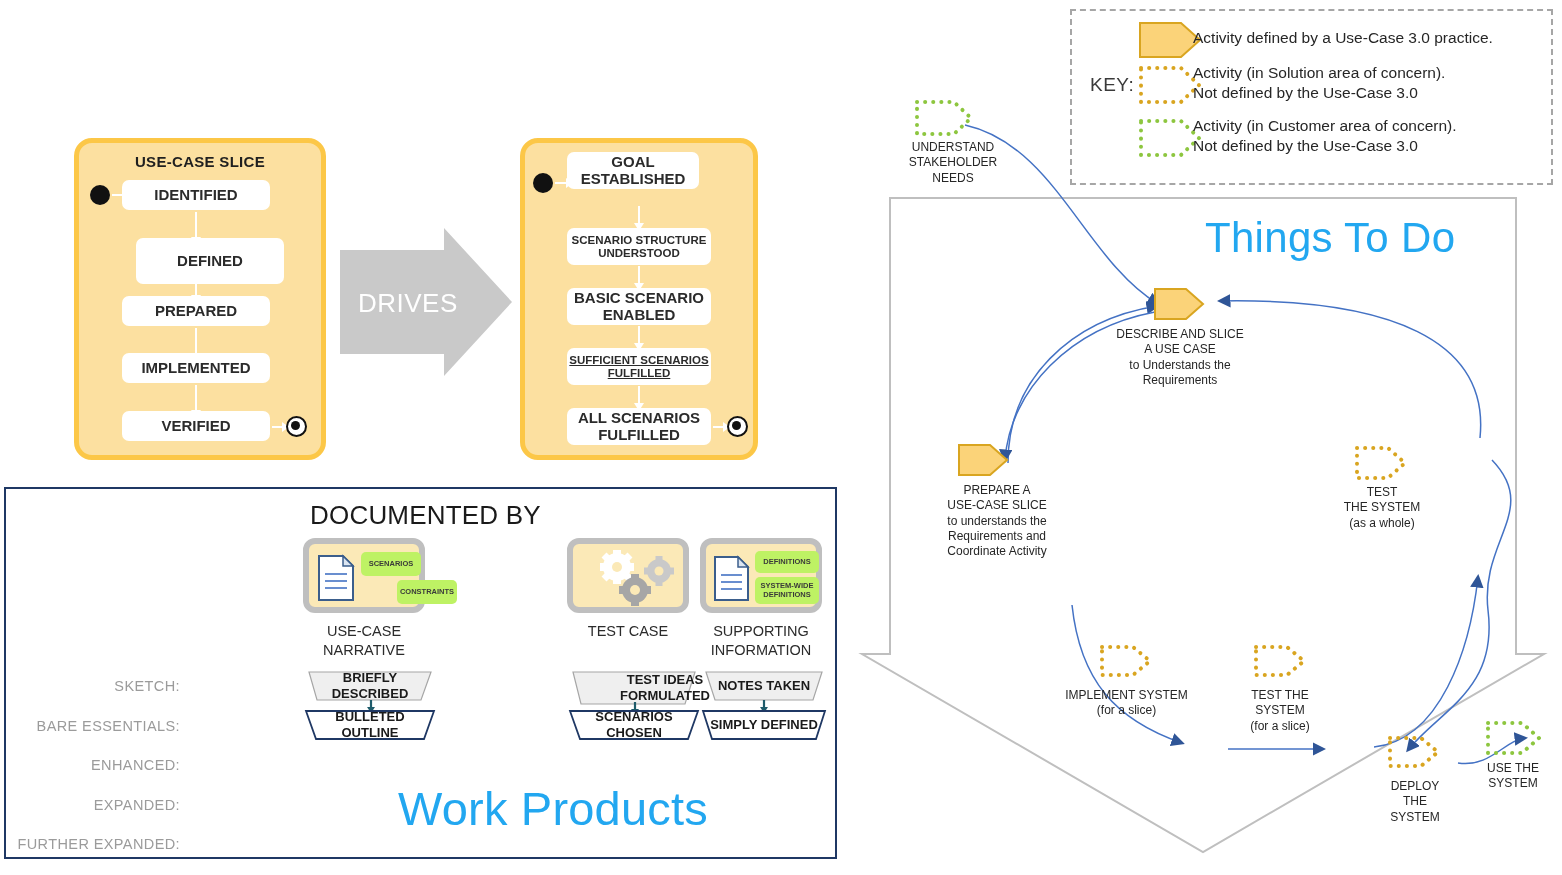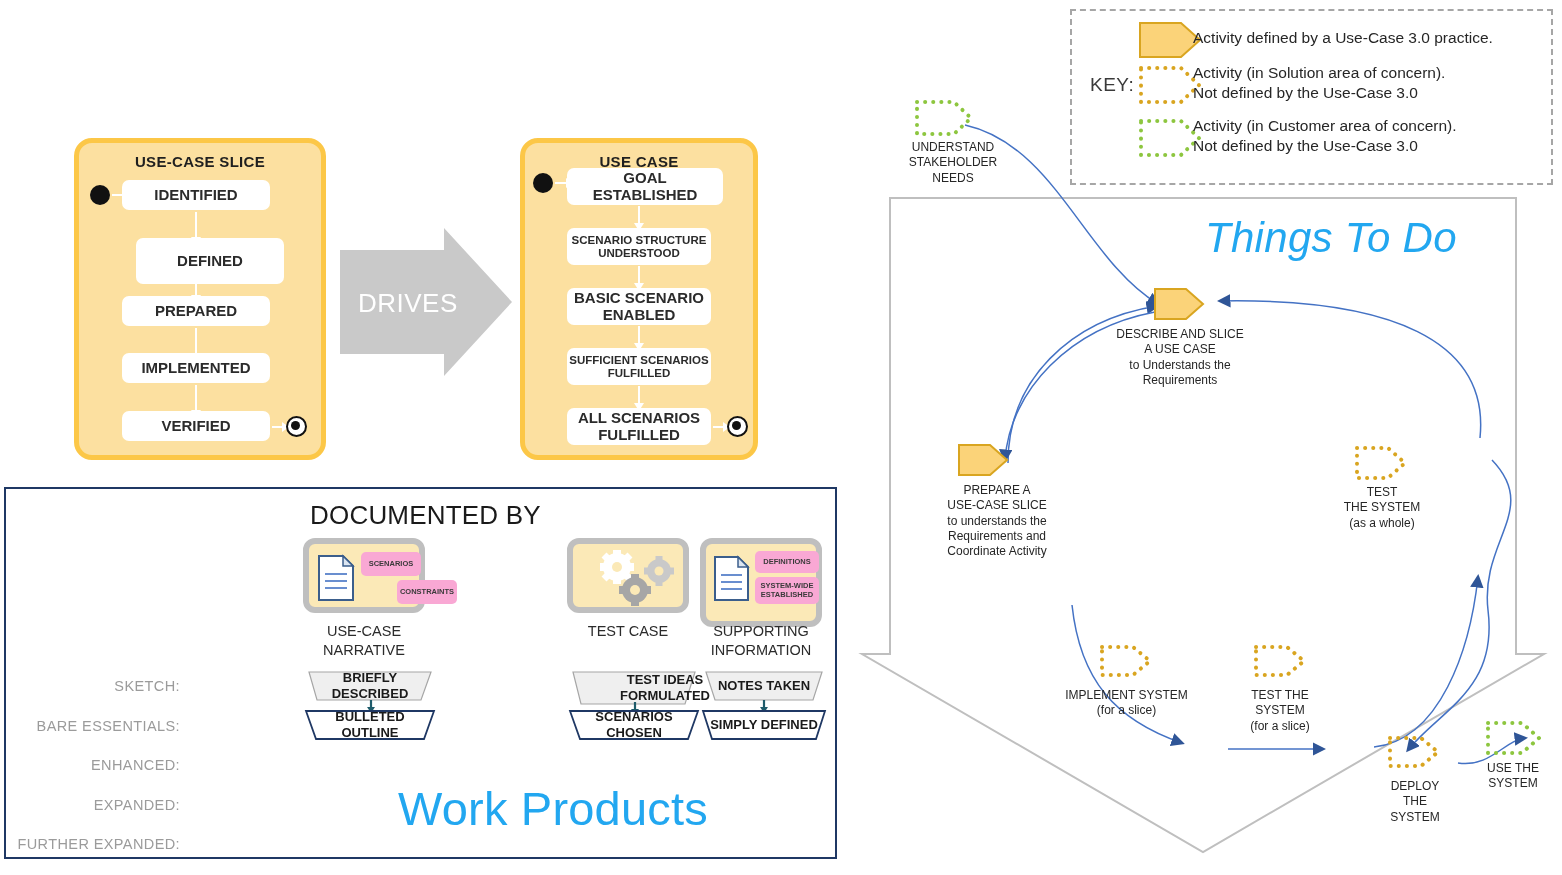--- a/index.html
+++ b/index.html
@@ -53,21 +53,21 @@
   }
   .wp-title{position:absolute;font-size:26px;color:#1a1a1a;letter-spacing:.2px;}
   .wp-watermark{position:absolute;font-size:47px;color:#22A7F0;letter-spacing:.2px;}
   .row-label{position:absolute;font-size:14.5px;color:#9b9b9b;letter-spacing:.4px;text-align:right;}
 
   .wp-icon{
     position:absolute;background:#FBE9B7;border:6px solid #BFBFBF;border-radius:12px;
     box-sizing:border-box;
   }
   .mini-chip{
-    position:absolute;background:#f9a8d4;border-radius:5px;
+    position:absolute;background:#bef264;border-radius:5px;
     display:flex;align-items:center;justify-content:center;text-align:center;
     font-size:7.5px;font-weight:bold;color:#3a3a3a;line-height:1.15;
   }
   .doc-glyph{position:absolute;}
   .wp-caption{position:absolute;text-align:center;font-size:14.5px;color:#2b2b2b;line-height:1.3;}
 
   .trap{position:absolute;display:flex;align-items:center;justify-content:center;
     text-align:center;font-size:13px;font-weight:bold;color:#1a1a1a;line-height:1.2;}
 
   
@@ -108,30 +108,30 @@
   <polygon points="0,22 104,22 104,0 172,74 104,148 104,126 0,126" fill="#C9C9C9"></polygon>
 </svg>
 <div class="drives-label" style="left:358px;top:288px;">DRIVES</div>
 
 <div class="sm-box" style="left:520px;top:138px;width:238px;height:322px;">
   <div class="sm-title">USE CASE</div>
 </div>
 <div class="init-dot" style="left:533px;top:173px;"></div>
 <div class="h-arrow" style="left:555px;top:182px;width:12px;"></div>
 
-<div class="state big" style="left: 567px; top: 168px; width: 156px; height: 37px; white-space: pre-line;"><span>GOAL
+<div class="state big" style="left: 567px; top: 152px; width: 132px; height: 37px; white-space: pre-line;"><span>GOAL
 ESTABLISHED</span></div>
 <div class="vert-arrow" style="left:638px;top:206px;height:18px;"></div>
 <div class="state small" style="left: 567px; top: 228px; width: 144px; height: 37px; white-space: pre-line;"><span>SCENARIO STRUCTURE
 UNDERSTOOD</span></div>
 <div class="vert-arrow" style="left:638px;top:266px;height:18px;"></div>
 <div class="state big" style="left: 567px; top: 288px; width: 144px; height: 37px; white-space: pre-line;"><span>BASIC SCENARIO
 ENABLED</span></div>
 <div class="vert-arrow" style="left:638px;top:326px;height:18px;"></div>
-<div class="state small" style="left: 567px; top: 348px; width: 144px; height: 37px; white-space: pre-line;"><span>SUFFICIENT SCENARIOS
+<div class="state small" style="left: 567px; top: 348px; width: 144px; height: 37px; white-space: pre-line; text-decoration: underline;"><span>SUFFICIENT SCENARIOS
 FULFILLED</span></div>
 <div class="vert-arrow" style="left:638px;top:386px;height:18px;"></div>
 <div class="state big" style="left: 567px; top: 408px; width: 144px; height: 37px; white-space: pre-line;"><span>ALL SCENARIOS
 FULFILLED</span></div>
 <div class="h-arrow" style="left:713px;top:426px;width:11px;"></div>
 <div class="final-dot" style="left:727px;top:416px;">
     <i></i>
   </div>
 
 <div class="wp-panel" style="left:4px;top:487px;width:833px;height:372px;"></div>
@@ -213,31 +213,31 @@
 FORMULATED</div>
 <svg style="left:629px;top:702px;width:12px;height:13px;">
   <line x1="6" y1="0" x2="6" y2="8" stroke="#1F5C6B" stroke-width="2.2"></line>
   <polygon points="2,7 10,7 6,13" fill="#1F5C6B"></polygon>
 </svg>
 <svg style="left:570px;top:711px;width:128px;height:28px;">
   <polygon points="0,0 128,0 118,28 10,28" fill="#ffffff" stroke="#1F3864" stroke-width="1.8"></polygon>
 </svg>
 <div class="trap" style="left:570px;top:711px;width:128px;height:28px;">SCENARIOS CHOSEN</div>
 
-<div class="wp-icon" style="left:700px;top:538px;width:122px;height:89px;">
+<div class="wp-icon" style="left:700px;top:538px;width:122px;height:75px;">
   <svg class="doc-glyph" style="left:7px;top:11px;width:38px;height:48px;">
     <polygon points="2,2 25,2 35,12 35,45 2,45" fill="#ffffff" stroke="#3B5E8C" stroke-width="2"></polygon>
     <polygon points="25,2 35,12 25,12" fill="#dbe5f1" stroke="#3B5E8C" stroke-width="1.5"></polygon>
     <line x1="8" y1="20" x2="29" y2="20" stroke="#4472C4" stroke-width="1.6"></line>
     <line x1="8" y1="27" x2="29" y2="27" stroke="#4472C4" stroke-width="1.6"></line>
     <line x1="8" y1="34" x2="29" y2="34" stroke="#4472C4" stroke-width="1.6"></line>
   </svg>
   <div class="mini-chip" style="left:49px;top:7px;width:64px;height:22px;">DEFINITIONS</div>
   <div class="mini-chip" style="left:49px;top:33px;width:64px;height:27px;white-space:pre-line;">SYSTEM-WIDE
-ESTABLISHED</div>
+DEFINITIONS</div>
 </div>
 <div class="wp-caption" style="left:686px;top:622px;width:150px;white-space:pre-line;">SUPPORTING
 INFORMATION</div>
 
 <svg style="left:706px;top:672px;width:116px;height:28px;">
   <polygon points="0,0 116,0 107,28 9,28" fill="#EFEFEF" stroke="#A6A6A6" stroke-width="1.2"></polygon>
 </svg>
 <div class="trap" style="left:706px;top:672px;width:116px;height:28px;">NOTES TAKEN</div>
 <svg style="left:758px;top:700px;width:12px;height:13px;">
   <line x1="6" y1="0" x2="6" y2="8" stroke="#1F5C6B" stroke-width="2.2"></line>
@@ -265,21 +265,21 @@
 <svg style="left:1139px;top:119px;width:62px;height:38px;">
   <polygon points="2,2 42,2 60,19 42,36 2,36" fill="none" stroke="#8DC63F" stroke-width="4" stroke-linecap="round" stroke-dasharray="0.1 8"></polygon>
 </svg>
 <div class="key-text" style="left:1193px;top:116px;width:345px;white-space:pre-line;">Activity (in Customer area of concern).
 Not defined by the Use-Case 3.0</div>
 
 <svg style="left:888px;top:196px;width:630px;height:660px;">
   <polygon points="2,2 628,2 628,458 656,458 315,656 -26,458 2,458" fill="none" stroke="#BFBFBF" stroke-width="2" transform="translate(0,0)"></polygon>
 </svg>
 
-<div class="ttd-title" style="left:1205px;top:214px;font-style:italic;">Things To Do</div>
+<div class="ttd-title" style="left:1205px;top:214px;">Things To Do</div>
 
 <svg style="left:880px;top:90px;width:682px;height:785px;">
   <defs>
     <marker id="ah" markerWidth="9" markerHeight="9" refX="7" refY="4.5" orient="auto">
       <polygon points="0,0 9,4.5 0,9" fill="#2F5597"></polygon>
     </marker>
   </defs>
   <g fill="none" stroke="#4472C4" stroke-width="1.5">
 
     <path d="M 85,35 C 175,55 205,170 278,214" marker-end="url(#ah)"></path>

